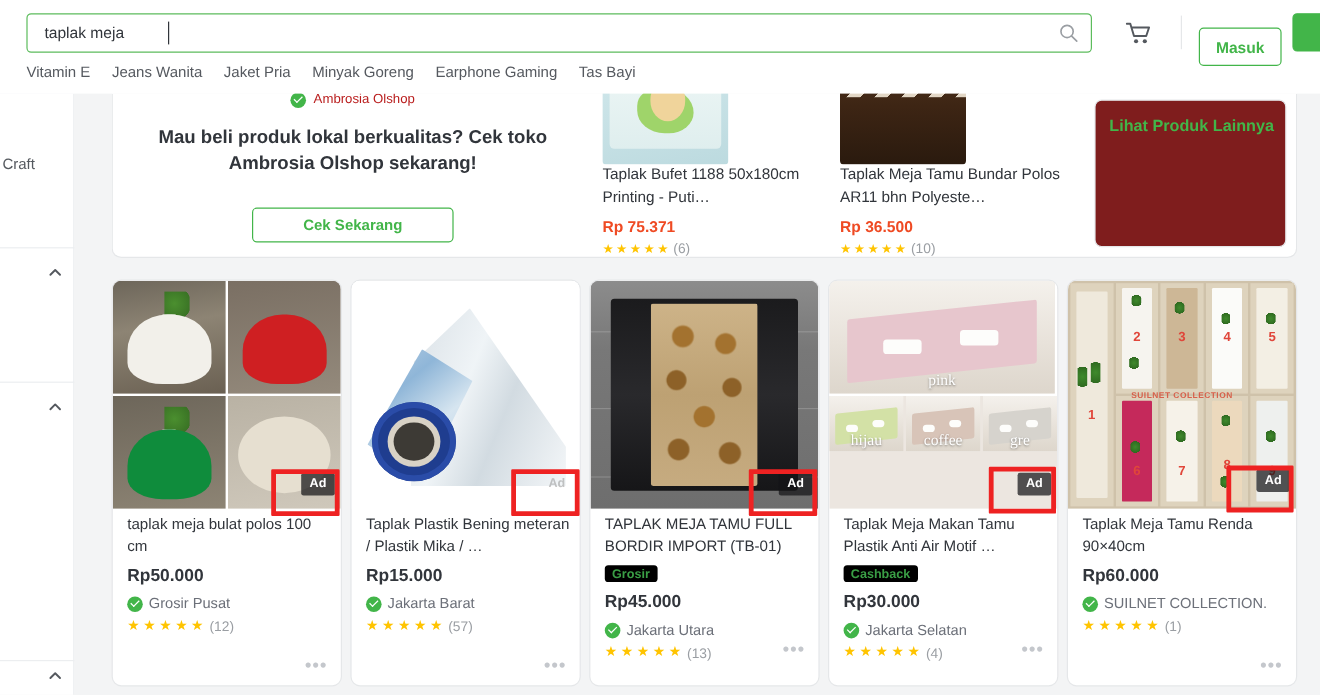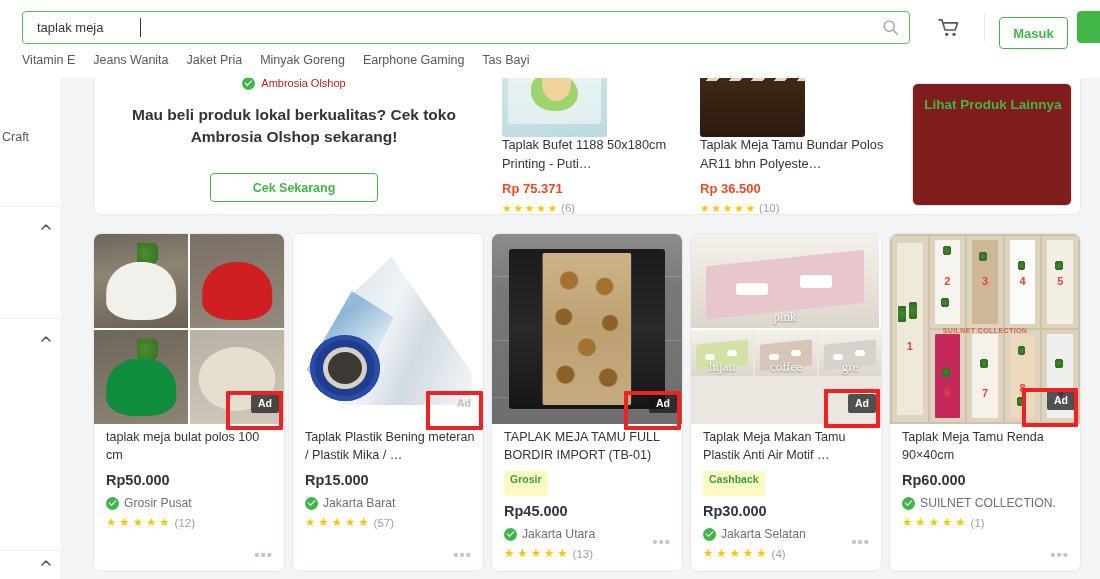--- a/index.html
+++ b/index.html
@@ -56,21 +56,21 @@
     position: absolute; top: 14px; left: 934px;
     width: 30px; height: 28px;
     display: flex; align-items: center; justify-content: center;
     cursor: pointer;
   }
   .hdr-divider {
     position: absolute; top: 13px; left: 984px;
     width: 1px; height: 28px; background: #e5e7e9;
   }
   .btn-masuk {
-    position: absolute; top: 17px; left: 999px;
+    position: absolute; top: 23px; left: 999px;
     width: 69px; height: 32px;
     border: 1px solid #42b549; border-radius: 4px;
     background: #fff;
     color: #42b549; font-size: 13px; font-weight: bold;
     display: flex; align-items: center; justify-content: center;
     cursor: pointer;
   }
   .btn-daftar {
     position: absolute; top: 11px; left: 1077px;
     width: 69px; height: 32px;
@@ -229,23 +229,23 @@
   .card-body {
     position: absolute; top: 195px; left: 12px; width: 170px;
   }
   .card-title {
     font-size: 12.6px; color: #31353b; line-height: 1.42;
     height: 36px; overflow: hidden;
   }
   .badge {
     display: inline-block;
     margin-top: 6px;
-    padding: 2px 6px 11px;
+    padding: 2px 6px 0;
     border-radius: 3px;
-    background: #fef9c3;
+    background: #000000;
     color: #3a9e45;
     font-size: 10.5px; font-weight: bold;
   }
   .card-price {
     margin-top: 7px;
     font-size: 14.5px; font-weight: bold; color: #31353b;
   }
   .card-loc {
     margin-top: 8px;
     display: flex; align-items: center; gap: 5px;

